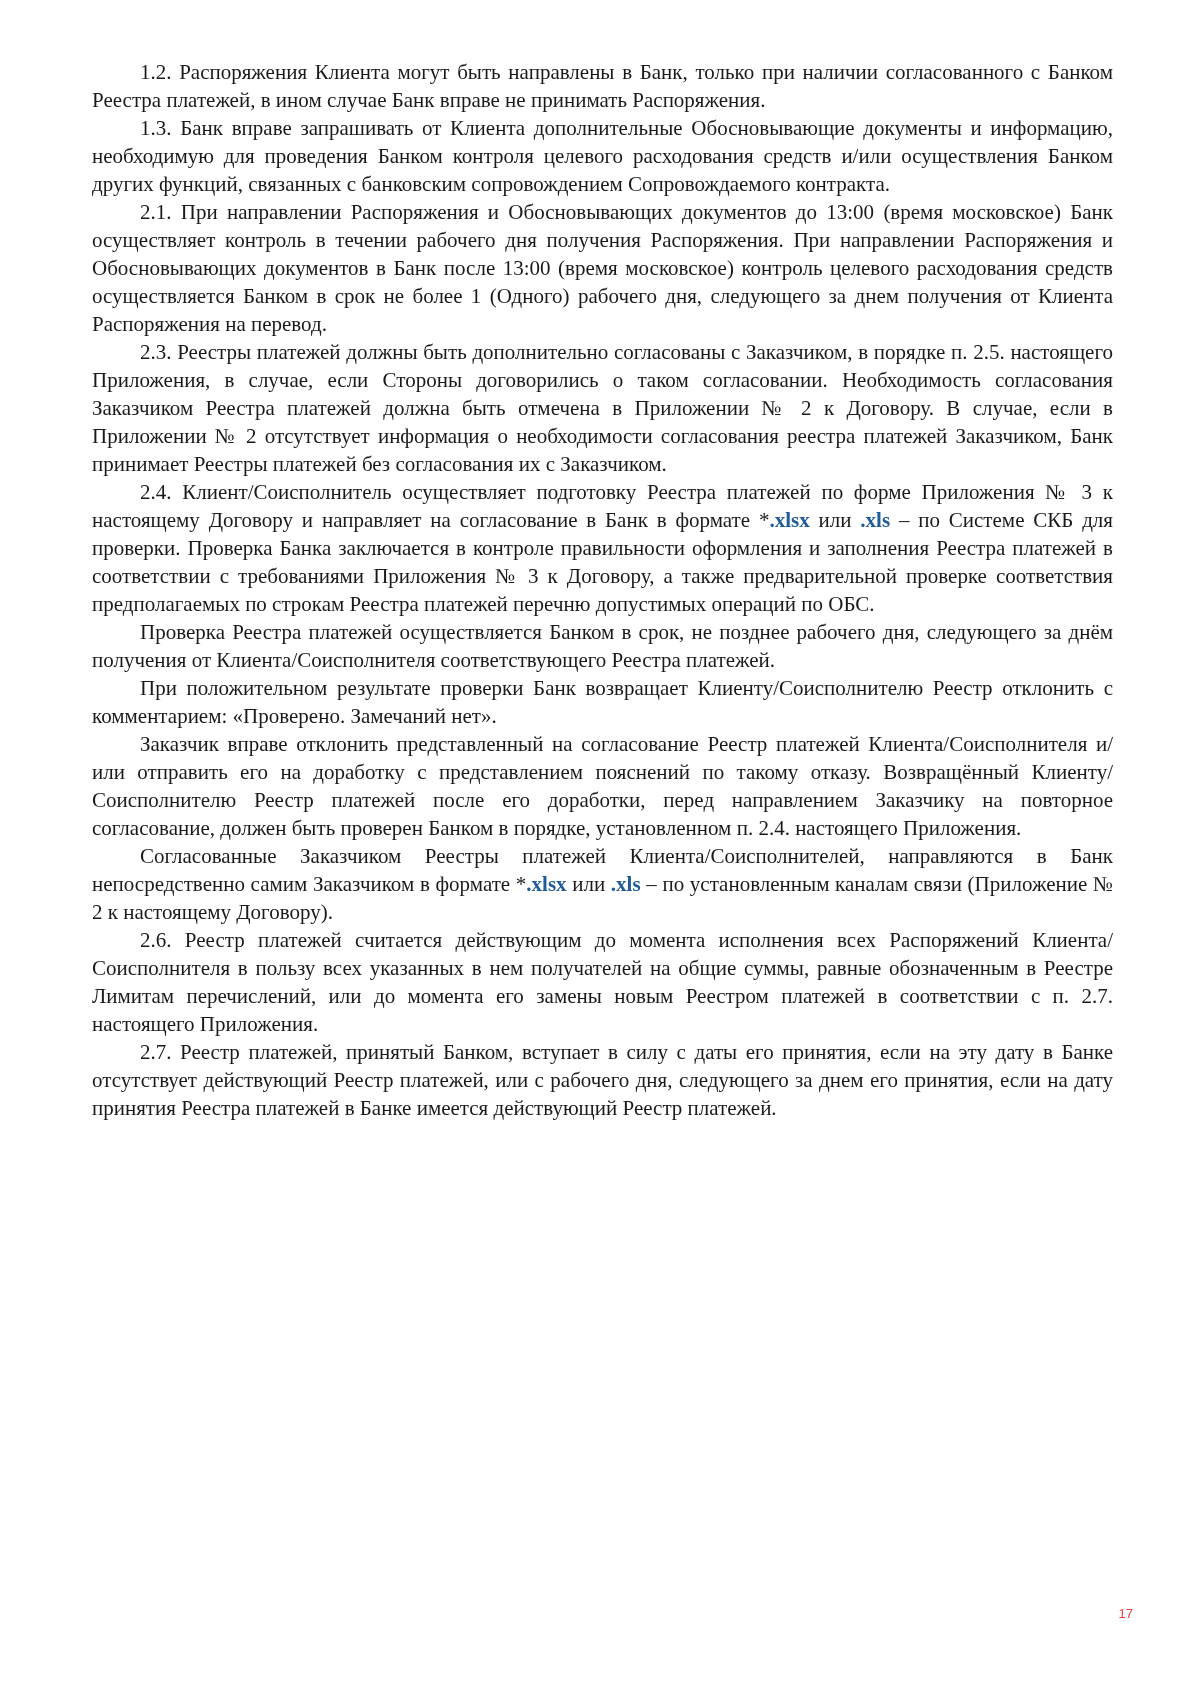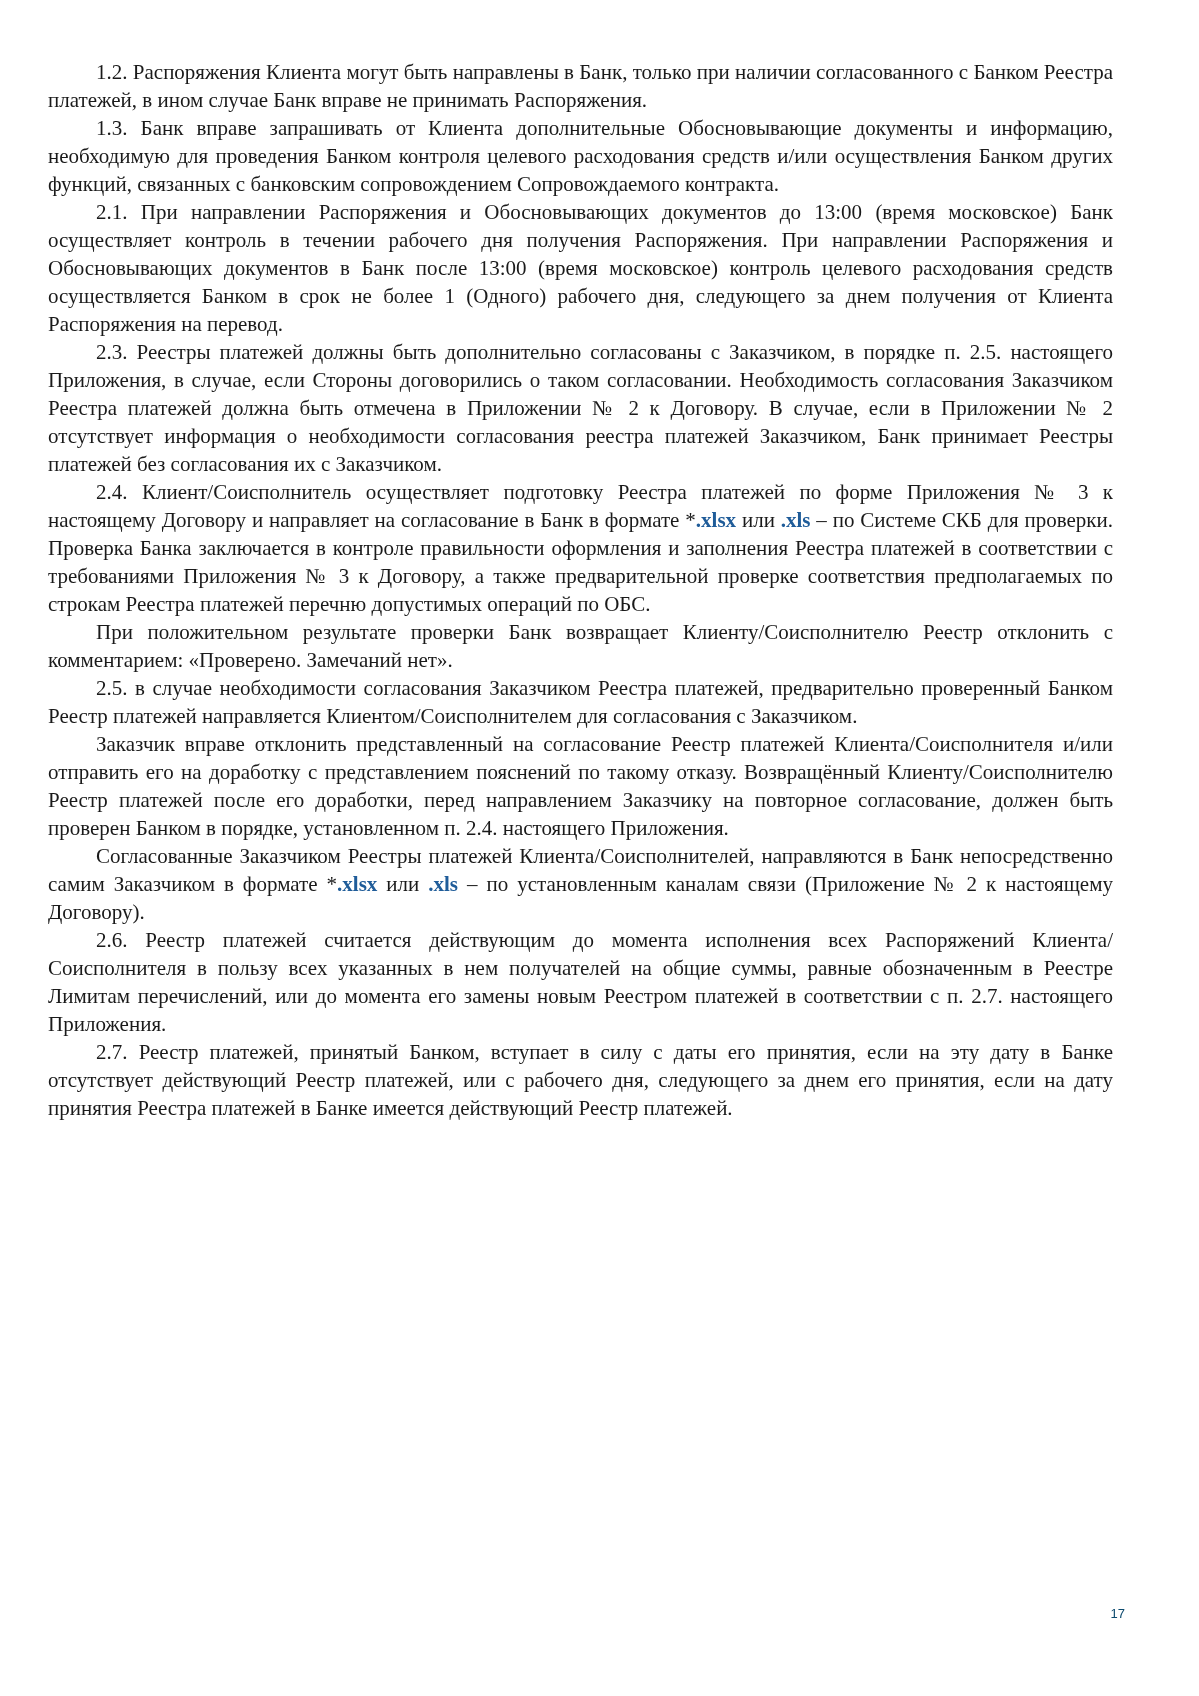--- a/index.html
+++ b/index.html
@@ -12,21 +12,21 @@
     position: relative;
     width: 1199px;
     height: 1696px;
     background: #ffffff;
     color: #1a1a1a;
     font-family: "Liberation Serif", "DejaVu Serif", serif;
     font-size: 21px;
     overflow: hidden;
   }
   .content {
-    padding: 58px 86px 0 48px;
+    padding: 58px 86px 0 92px;
   }
   .content p {
     margin: 0;
     line-height: 28px;
     text-align: justify;
     text-indent: 48px;
   }
   .content p.spaced {
   }
   .content p.flush {
@@ -34,37 +34,37 @@
   }
   .content p.heading {
     font-weight: bold;
   }
   .accent {
     font-weight: bold;
   }
   .page-number {
     position: absolute;
     top: 1606px;
-    right: 74px;
+    right: 66px;
     font-family: "Liberation Sans", "DejaVu Sans", sans-serif;
     font-size: 13px;
-    color: #0c4a6e;
+    color: #ef4444;
   }
 </style>
 </head>
 <body>
 
 <div class="page">
   <div class="content">
       <p class="flush"><span>1.2. Распоряжения Клиента могут быть направлены в Банк, только при наличии согласованного с Банком Реестра платежей, в ином случае Банк вправе не принимать Распоряжения.</span></p>
       <p class="spaced"><span>1.3. Банк вправе запрашивать от Клиента дополнительные Обосновывающие документы и информацию, необходимую для проведения Банком контроля целевого расходования средств и/или осуществления Банком других функций, связанных с банковским сопровождением Сопровождаемого контракта.</span></p>
       <p class="spaced"><span>2.1. При направлении Распоряжения и Обосновывающих документов до 13:00 (время московское) Банк осуществляет контроль в течении рабочего дня получения Распоряжения. При направлении Распоряжения и Обосновывающих документов в Банк после 13:00 (время московское) контроль целевого расходования средств осуществляется Банком в срок не более 1 (Одного) рабочего дня, следующего за днем получения от Клиента Распоряжения на перевод.</span></p>
       <p class="spaced"><span>2.3. Реестры платежей должны быть дополнительно согласованы с Заказчиком, в порядке п. 2.5. настоящего Приложения, в случае, если Стороны договорились о таком согласовании. Необходимость согласования Заказчиком Реестра платежей должна быть отмечена в Приложении № 2 к Договору. В случае, если в Приложении № 2 отсутствует информация о необходимости согласования реестра платежей Заказчиком, Банк принимает Реестры платежей без согласования их с Заказчиком.</span></p>
       <p class="spaced"><span>2.4. Клиент/Соисполнитель осуществляет подготовку Реестра платежей по форме Приложения № 3 к настоящему Договору и направляет на согласование в Банк в формате *</span><span class="accent" style="color: rgb(31, 92, 153);">.xlsx</span><span> или </span><span class="accent" style="color: rgb(31, 92, 153);">.xls</span><span> – по Системе СКБ для проверки. Проверка Банка заключается в контроле правильности оформления и заполнения Реестра платежей в соответствии с требованиями Приложения № 3 к Договору, а также предварительной проверке соответствия предполагаемых по строкам Реестра платежей перечню допустимых операций по ОБС.</span></p>
+      <p class="flush"><span>Проверка Реестра платежей осуществляется Банком в срок, не позднее рабочего дня, следующего за днём получения от Клиента/Соисполнителя соответствующего Реестра платежей.</span></p>
       <p class="flush"><span>При положительном результате проверки Банк возвращает Клиенту/Соисполнителю Реестр отклонить с комментарием: «Проверено. Замечаний нет».</span></p>
-      <p class="spaced"><span>2.5. в случае необходимости согласования Заказчиком Реестра платежей, предварительно проверенный Банком Реестр платежей направляется Клиентом/Соисполнителем для согласования с Заказчиком.</span></p>
       <p class="flush"><span>Заказчик вправе отклонить представленный на согласование Реестр платежей Клиента/Соисполнителя и/или отправить его на доработку с представлением пояснений по такому отказу. Возвращённый Клиенту/Соисполнителю Реестр платежей после его доработки, перед направлением Заказчику на повторное согласование, должен быть проверен Банком в порядке, установленном п. 2.4. настоящего Приложения.</span></p>
       <p class="flush"><span>Согласованные Заказчиком Реестры платежей Клиента/Соисполнителей, направляются в Банк непосредственно самим Заказчиком в формате *</span><span class="accent" style="color: rgb(31, 92, 153);">.xlsx</span><span> или </span><span class="accent" style="color: rgb(31, 92, 153);">.xls</span><span> – по установленным каналам связи (Приложение № 2 к настоящему Договору).</span></p>
       <p class="spaced"><span>2.6. Реестр платежей считается действующим до момента исполнения всех Распоряжений Клиента/Соисполнителя в пользу всех указанных в нем получателей на общие суммы, равные обозначенным в Реестре Лимитам перечислений, или до момента его замены новым Реестром платежей в соответствии с п. 2.7. настоящего Приложения.</span></p>
       <p class="spaced"><span>2.7. Реестр платежей, принятый Банком, вступает в силу с даты его принятия, если на эту дату в Банке отсутствует действующий Реестр платежей, или с рабочего дня, следующего за днем его принятия, если на дату принятия Реестра платежей в Банке имеется действующий Реестр платежей.</span></p>
     </div>
   <div class="page-number">17</div>
 </div>
 
 </body></html>

